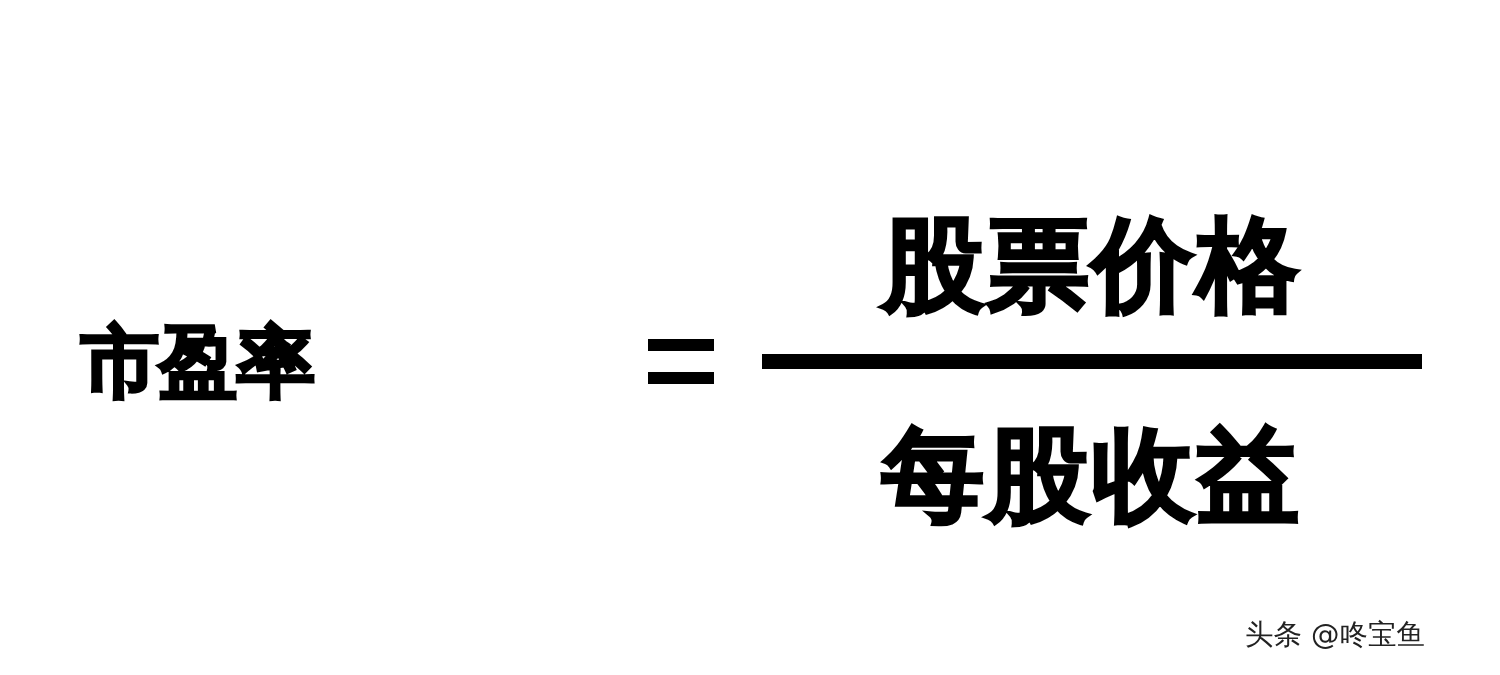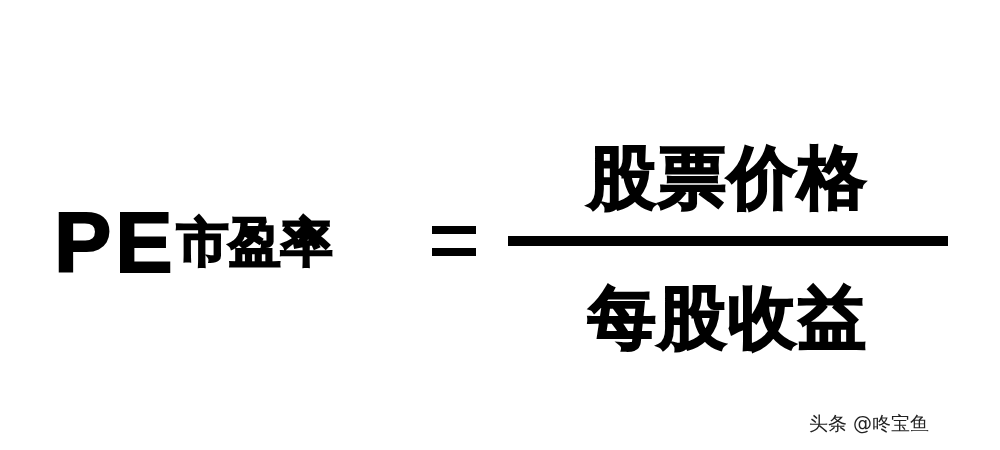--- a/index.html
+++ b/index.html
@@ -74,35 +74,34 @@
       font-weight: 900;
       white-space: nowrap;
       letter-spacing: 2px;
       -webkit-text-stroke: 2px #000;
     }
     .numerator { top: 138px; }
     .denominator { top: 278px; }
 
     .watermark {
       position: absolute;
-      left: 809px;
+      left: 830px;
       top: 411px;
       font-size: 19px;
       line-height: 24px;
       color: #222222;
       white-space: nowrap;
       text-shadow: 0 0 1px rgba(255,255,255,0.9);
     }
   </style>
 </head>
 <body>
 
 <div>
   <div class="lhs">
-    <span class="latin">PE</span>
     <span class="cjk">市盈率</span>
   </div>
 
   <div class="equals">
     <div class="bar top"></div>
     <div class="bar bottom"></div>
   </div>
 
   <div class="numerator">股票价格</div>
   <div class="fraction-bar"></div>

